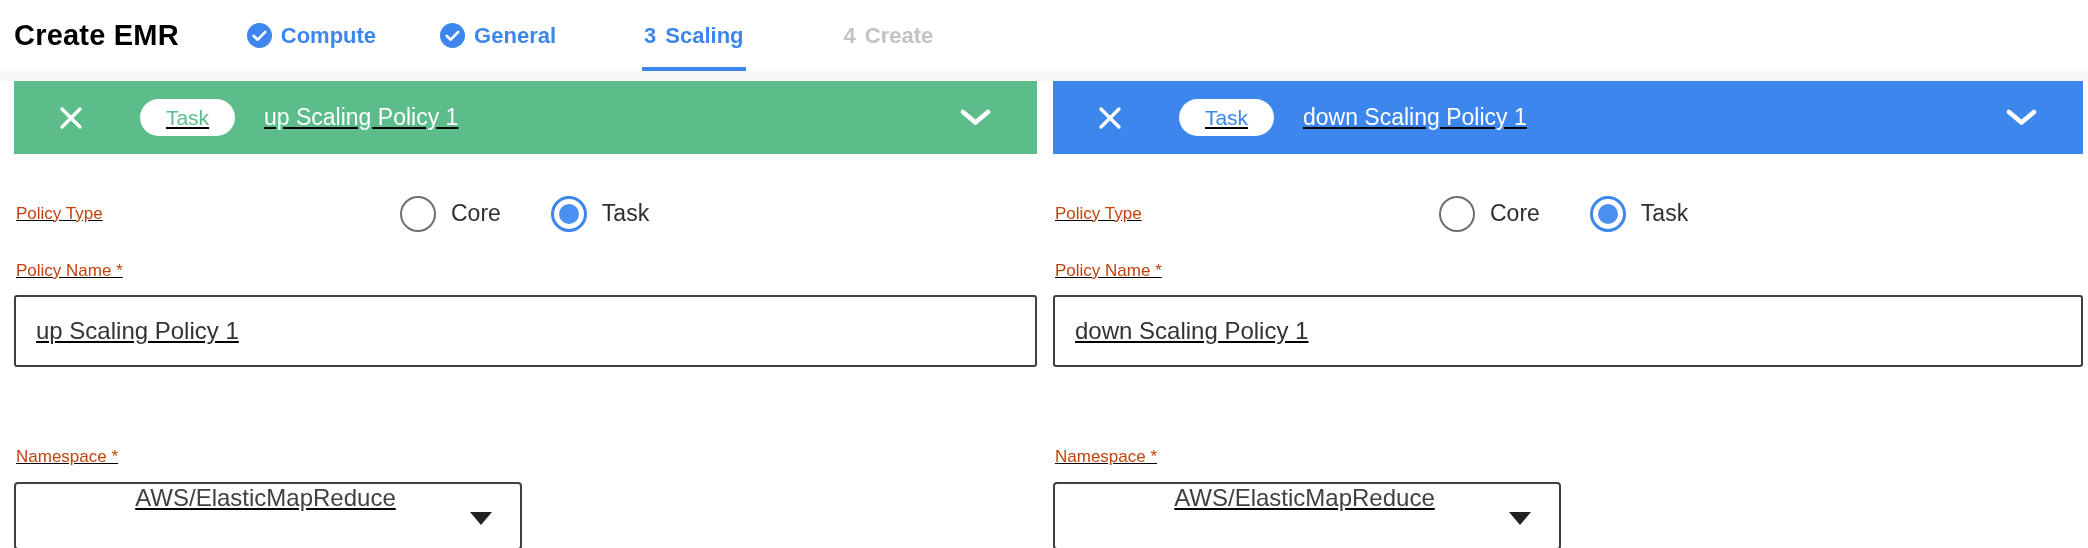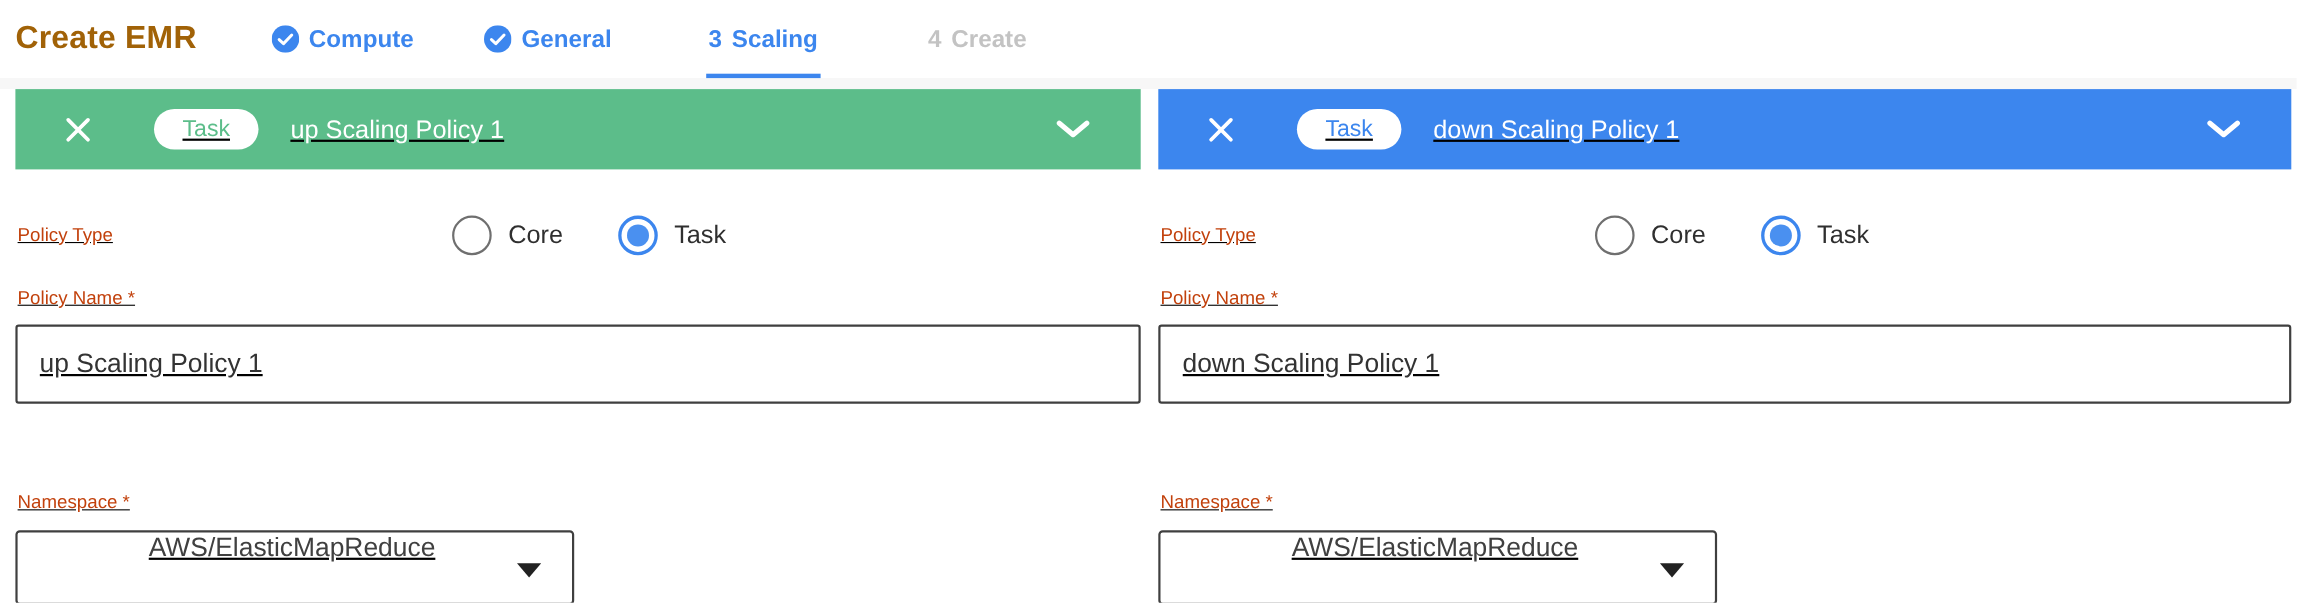--- a/index.html
+++ b/index.html
@@ -8,21 +8,21 @@
     background: #ffffff;
     font-family: "Liberation Sans", "DejaVu Sans", sans-serif;
     overflow: hidden;
   }
   
   .wizard-header {
     height: 71px; background: #ffffff;
     display: flex; align-items: center;
     padding-left: 14px;
   }
-  .app-title { font-size: 29px; font-weight: 700; color: #a16207; letter-spacing: 0.2px; }
+  .app-title { font-size: 29px; font-weight: 700; color: #000000; letter-spacing: 0.2px; }
   .step { height: 100%; display: flex; align-items: center; position: relative; gap: 9px; }
   .step-general { margin-left: 64px; }
   .step-compute { margin-left: 68px; }
   .step-scaling { margin-left: 88px; }
   .step-review  { margin-left: 100px; }
   .step-label { font-size: 22px; font-weight: 600; color: #3c86ee; }
   .step-num { font-size: 22px; font-weight: 600; color: #3c86ee; }
   .step.upcoming .step-label, .step.upcoming .step-num { color: #c3c3c3; }
   .step.active::after {
     content: ""; position: absolute; left: -2px; right: -2px; bottom: 0;
@@ -46,21 +46,21 @@
     background: #ffffff; border-radius: 19px;
     min-width: 95px; height: 37px;
     display: flex; align-items: center; justify-content: center;
     font-size: 21px; padding: 0 24px;
   }
   .bar-title { margin-left: 29px; font-size: 23px; color: #ffffff; }
   .bar-chevron { margin-left: auto; margin-right: 46px; width: 31px; height: 17px; display: block; cursor: pointer; flex: none; }
   
   .type-row { margin-top: 41px; height: 37px; position: relative; display: flex; align-items: center; }
   .field-label { font-size: 17px; color: #c2410c; padding-left: 2px; }
-  .radio-group { position: absolute; left: 397px; top: 0; height: 37px; display: flex; gap: 50px; }
+  .radio-group { position: absolute; left: 386px; top: 0; height: 37px; display: flex; gap: 50px; }
   .radio-option { display: flex; align-items: center; gap: 15px; }
   .radio {
     width: 36px; height: 36px; border-radius: 50%;
     border: 2px solid #6f6f6f; background: #fff; position: relative; flex: none;
   }
   .radio.checked { border: 3px solid #3c86ee; }
   .radio.checked::after {
     content: ""; position: absolute; left: 50%; top: 50%;
     width: 20px; height: 20px; margin: -10px 0 0 -10px;
     border-radius: 50%; background: #4a90f0;

